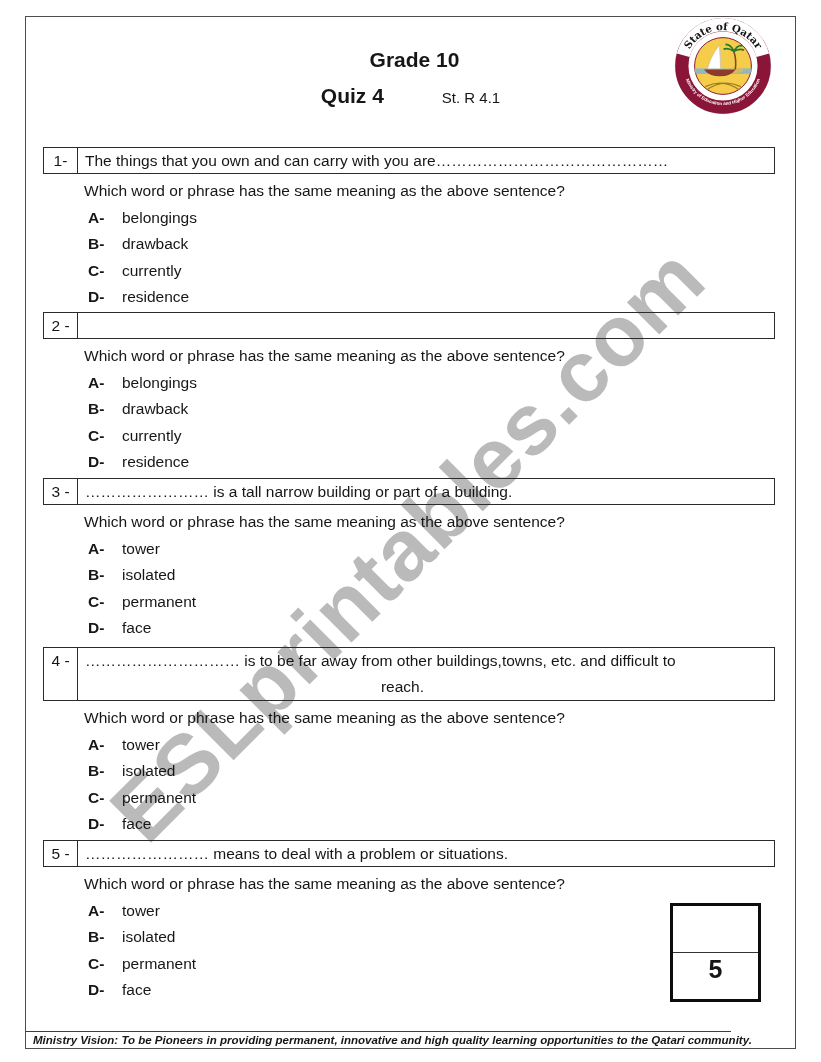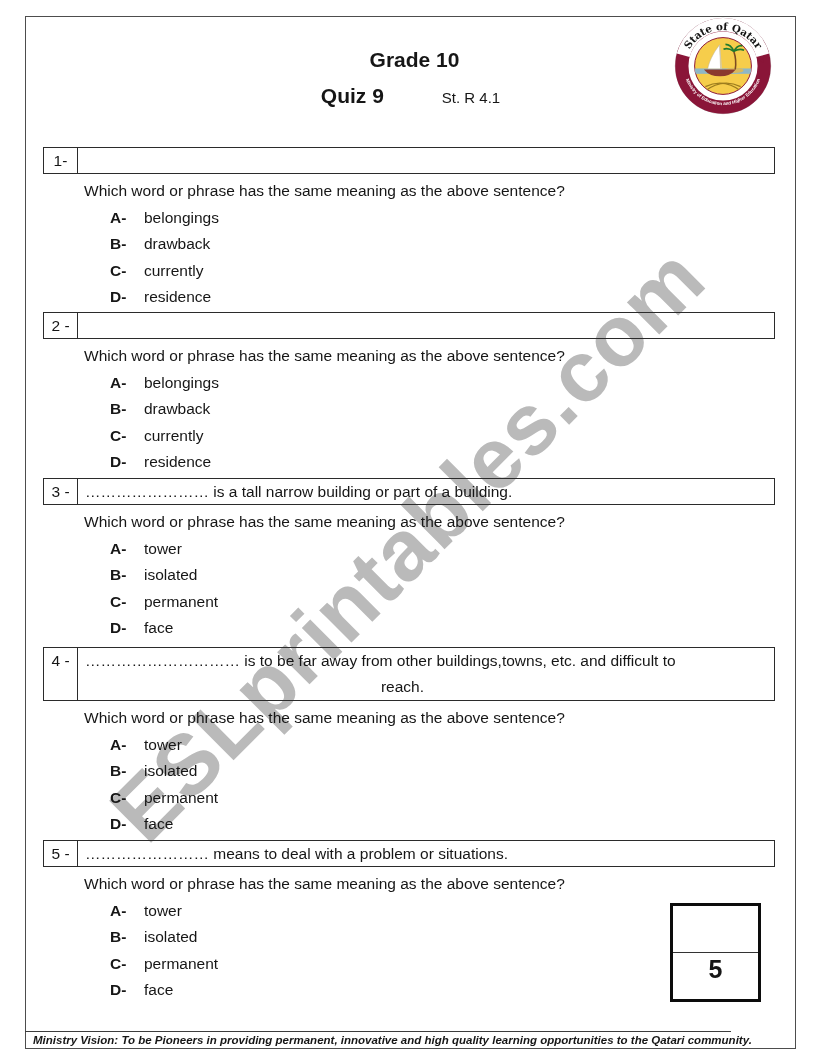--- a/index.html
+++ b/index.html
@@ -39,21 +39,21 @@
 
   .qbox { display:flex; border:1.3px solid #2b2b2b; min-height:26px; }
   .qnum { width:34px; flex:0 0 34px; border-right:1.3px solid #2b2b2b;
           text-align:center; font-size:15.5px; line-height:25px; white-space:pre; }
   .qprompt { flex:1; padding-left:7px; padding-right:6px; font-size:15.5px; line-height:25px; }
   .q4 .qprompt { line-height:26px; max-width:648px; }
   .qprompt .p2 { display:block;text-align:center; }
   .qprompt .p2:empty { display:none; }
 
   .qwhich { margin:5px 0 0 41px; font-size:15.5px; line-height:24px; }
-  .opts { margin-left:67px; margin-top:2px; }
+  .opts { margin-left:45px; margin-top:2px; }
   .opt { line-height:26.3px; font-size:15.5px; }
   .opt .letter { display:inline-block; width:34px; font-weight:bold; }
 
   .score-box { position:absolute; left:670px; top:903px; width:91px; height:99px;
                border:3px solid #0c0c0c; display:flex; flex-direction:column; }
   .score-top { flex:0 0 47px; border-bottom:1.5px solid #333; }
   .score-val { flex:1; text-align:center; font-size:25px; font-weight:bold; line-height:32px; }
 
   .footer { position:absolute; left:25px; top:1031px; width:706px;
             border-top:1.5px solid #3c3c3c; padding:2px 6px 0 8px;
@@ -63,21 +63,21 @@
 <body>
 
 <div class="watermark">ESLprintables.com</div>
 
 <div class="content">
 
   <div class="page-border"></div>
 
   <div class="grade-title">Grade 10</div>
   <div class="quiz-row">
-    <span class="quiz-title">Quiz 9</span>
+    <span class="quiz-title">Quiz 4</span>
     <span class="quiz-standard">St. R 4.1</span>
   </div>
 
   <svg class="logo" viewBox="0 0 100 100">
     <circle cx="50" cy="50" r="48.7" fill="#ffffff" stroke="#9a9a9a" stroke-width="0.6"></circle>
     <circle cx="50" cy="50" r="42" fill="none" stroke="#8A1538" stroke-width="13.5"></circle>
     <path d="M 9.4,39.1 A 42,42 0 0 1 90.6,39.1" fill="none" stroke="#ffffff" stroke-width="13.5"></path>
 
     <path d="M 8.6,42 l 4,2.5 l -4,2.5 z" fill="#8A1538"></path>
     <path d="M 91.4,42 l -4,2.5 l 4,2.5 z" fill="#8A1538"></path>
@@ -112,20 +112,21 @@
         <path d="M 31,76 Q 49,62 68,71"></path>
         <path d="M 69,76 Q 51,62 32,71"></path>
       </g>
     </g>
   </svg>
 
 
   <div class="qblock q1">
     <div class="qbox">
       <div class="qnum">1-</div>
+      <div class="qprompt"><span>The things that you own and can carry with you are………………………………………</span></div>
     </div>
     <div class="qwhich">Which word or phrase has the same meaning as the above sentence?</div>
     <div class="opts">
       <div class="opt"><span class="letter">A-</span><span>belongings</span></div>
       <div class="opt"><span class="letter">B-</span><span>drawback</span></div>
       <div class="opt"><span class="letter">C-</span><span>currently</span></div>
       <div class="opt"><span class="letter">D-</span><span>residence</span></div>
     </div>
   </div>
 

